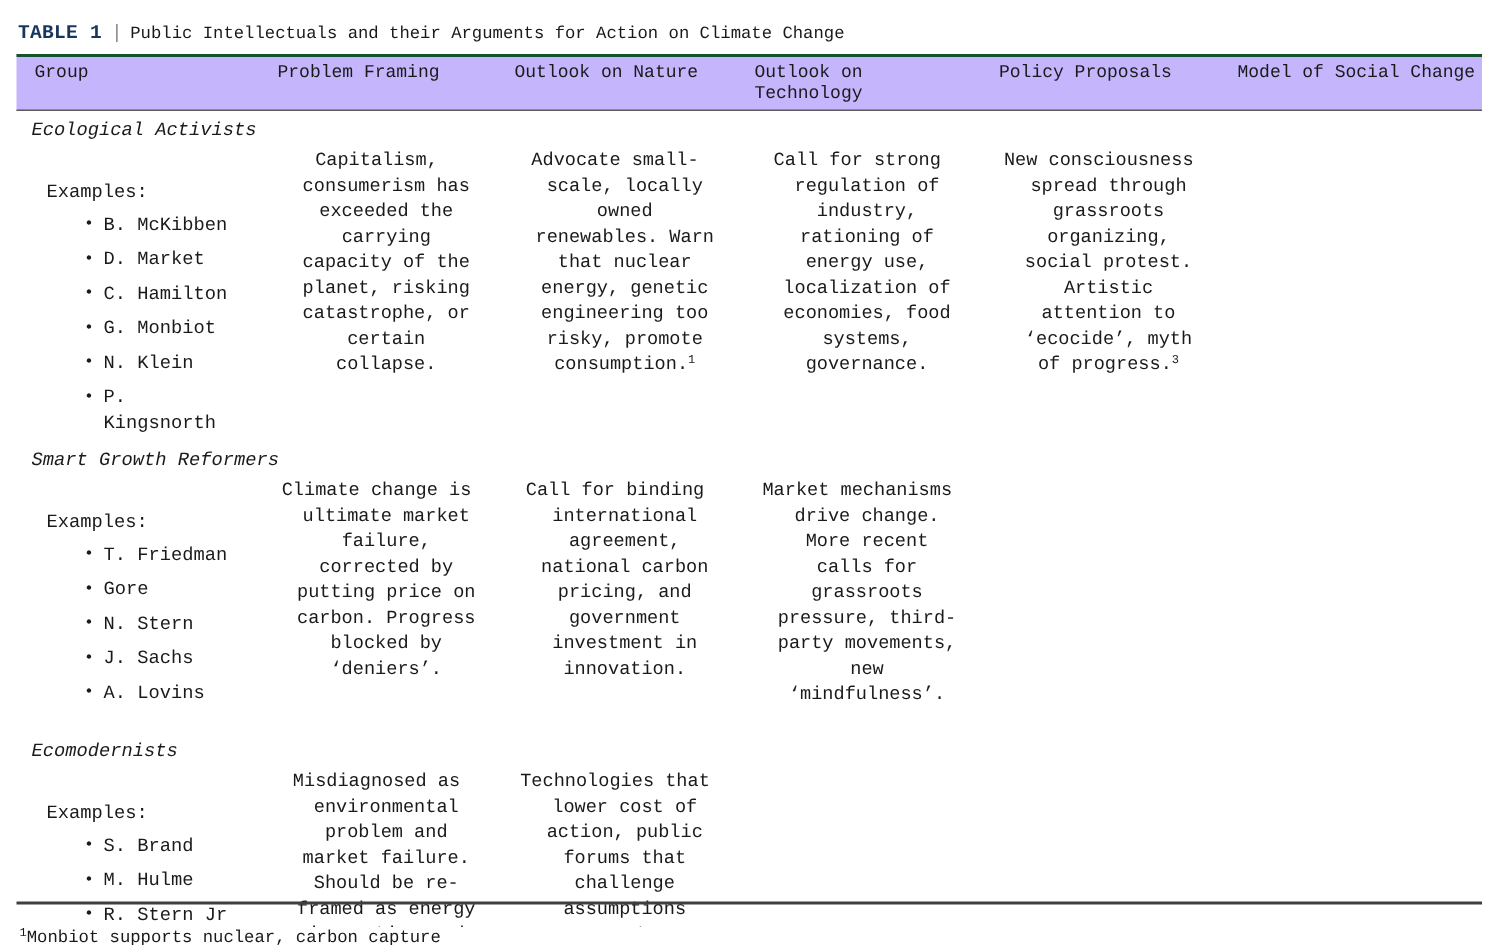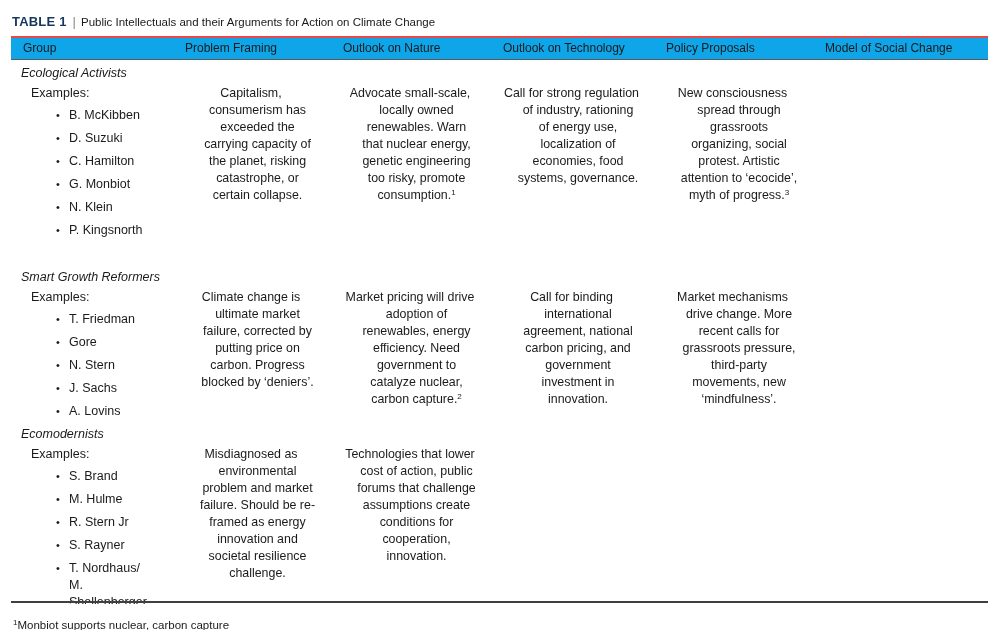--- a/index.html
+++ b/index.html
@@ -3,21 +3,21 @@
 <meta charset="utf-8">
 <style>
   * { margin: 0; padding: 0; box-sizing: border-box; }
   html, body { background: #ffffff; }
   .page {
     position: relative;
     width: 999px;
     height: 630px;
     background: #ffffff;
     overflow: hidden;
-    font-family: Liberation Sans, sans-serif;
+    font-family: Liberation Mono, monospace;
     color: #1a1a1a;
     font-size: 12.5px;
     border-radius: 18px;
   }
   
   .table-title {
     padding: 14px 12px 7px 12px;
     font-size: 11.5px;
     white-space: nowrap;
   }
@@ -32,53 +32,53 @@
     padding: 0 5px 0 6px;
     font-size: 13px;
   }
   
   .ttable { margin: 0 11px; }
   .grid6 {
     display: grid;
     grid-template-columns: 162px 158px 160px 163px 159px 1fr;
   }
   .thead {
-    border-top: 2px solid #ef4444;
+    border-top: 2px solid #14532d;
     border-bottom: 1px solid #5a5a5a;
-    background: #0ea5e9;
+    background: #c4b5fd;
     padding: 3px 0 4px 0;
   }
   .thead .hcell {
     padding-left: 12px;
     font-size: 12px;
     color: #1a1a1a;
   }
   .tbody { height: 544px; overflow: hidden; }
   
   .group-name {
     font-style: italic;
     padding-left: 10px;
     margin-top: 5px;
     line-height: 17px;
     font-size: 12.5px;
   }
-  .g2 .group-name { margin-top: 24px; }
-  .g3 .group-name { margin-top: 0; }
+  .g2 .group-name { margin-top: 2px; }
+  .g3 .group-name { margin-top: 16px; }
   .group-grid { margin-top: 3px; }
   .gcell { padding: 0 14px 0 12px; }
   .cell {
     line-height: 17px;
     padding-left: 13px;
     text-indent: -13px;
     font-size: 12.4px;
     text-align: center;
   }
   sup { font-size: 8px; vertical-align: baseline; position: relative; top: -4px; }
   
-  .examples-label { padding-left: 8px; line-height: 17px; }
+  .examples-label { padding-left: 8px; line-height: 17px; margin-top: 21px; }
   .ex-list { margin-top: 5px; }
   .ex-item {
     display: flex;
     margin: 0 0 6px 33px;
     line-height: 17px;
   }
   .ex-item .bullet {
     width: 13px;
     flex: 0 0 13px;
     font-size: 11px;
@@ -127,21 +127,21 @@
         <div class="group-grid grid6">
           <div class="gcell">
             <div class="examples-label">Examples:</div>
             <div class="ex-list">
               <div class="ex-item">
                   <span class="bullet">•</span>
                   <span class="ex-text">B. McKibben</span>
                 </div>
               <div class="ex-item">
                   <span class="bullet">•</span>
-                  <span class="ex-text">D. Suzuki</span>
+                  <span class="ex-text">D. Market</span>
                 </div>
               <div class="ex-item">
                   <span class="bullet">•</span>
                   <span class="ex-text">C. Hamilton</span>
                 </div>
               <div class="ex-item">
                   <span class="bullet">•</span>
                   <span class="ex-text">G. Monbiot</span>
                 </div>
               <div class="ex-item">
@@ -194,23 +194,20 @@
               <div class="ex-item">
                   <span class="bullet">•</span>
                   <span class="ex-text">A. Lovins</span>
                 </div>
             </div>
           </div>
           <div class="gcell">
               <p class="cell"><span>Climate change is ultimate market failure, corrected by putting price on carbon. Progress blocked by ‘deniers’.</span></p>
             </div>
           <div class="gcell">
-              <p class="cell"><span>Market pricing will drive adoption of renewables, energy efficiency. Need government to catalyze nuclear, carbon capture.</span><sup>2</sup></p>
-            </div>
-          <div class="gcell">
               <p class="cell"><span>Call for binding international agreement, national carbon pricing, and government investment in innovation.</span></p>
             </div>
           <div class="gcell">
               <p class="cell"><span>Market mechanisms drive change. More recent calls for grassroots pressure, third-party movements, new ‘mindfulness’.</span></p>
             </div>
         </div>
       </section>
 
       <section class="group g3">
         <div class="group-name">Ecomodernists</div>

